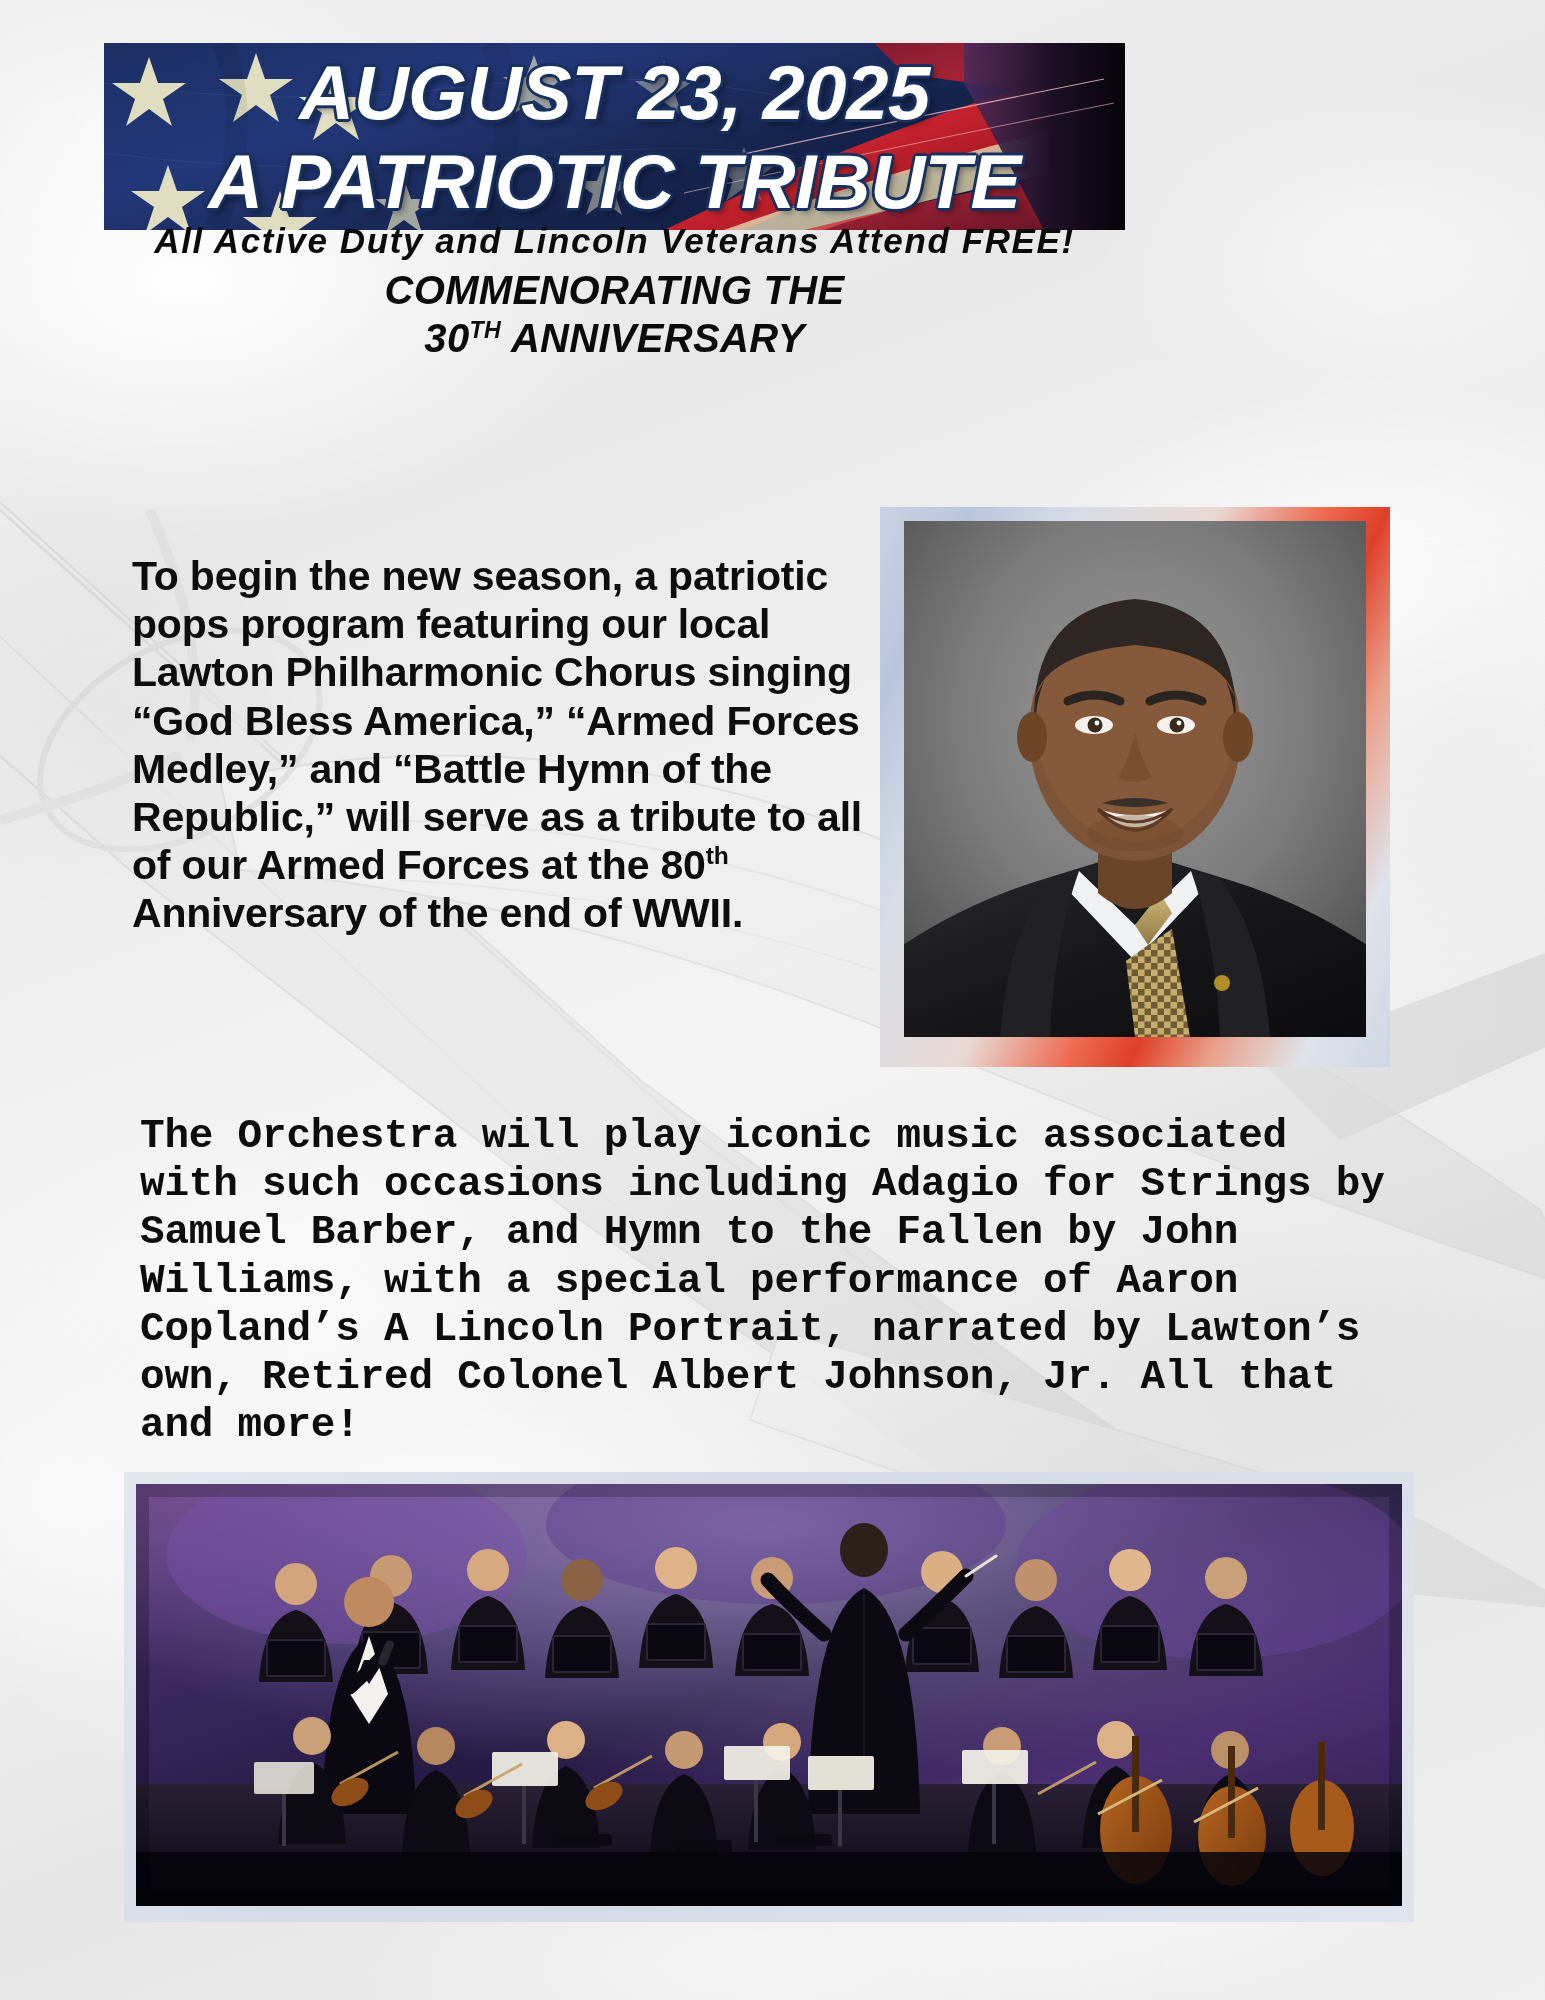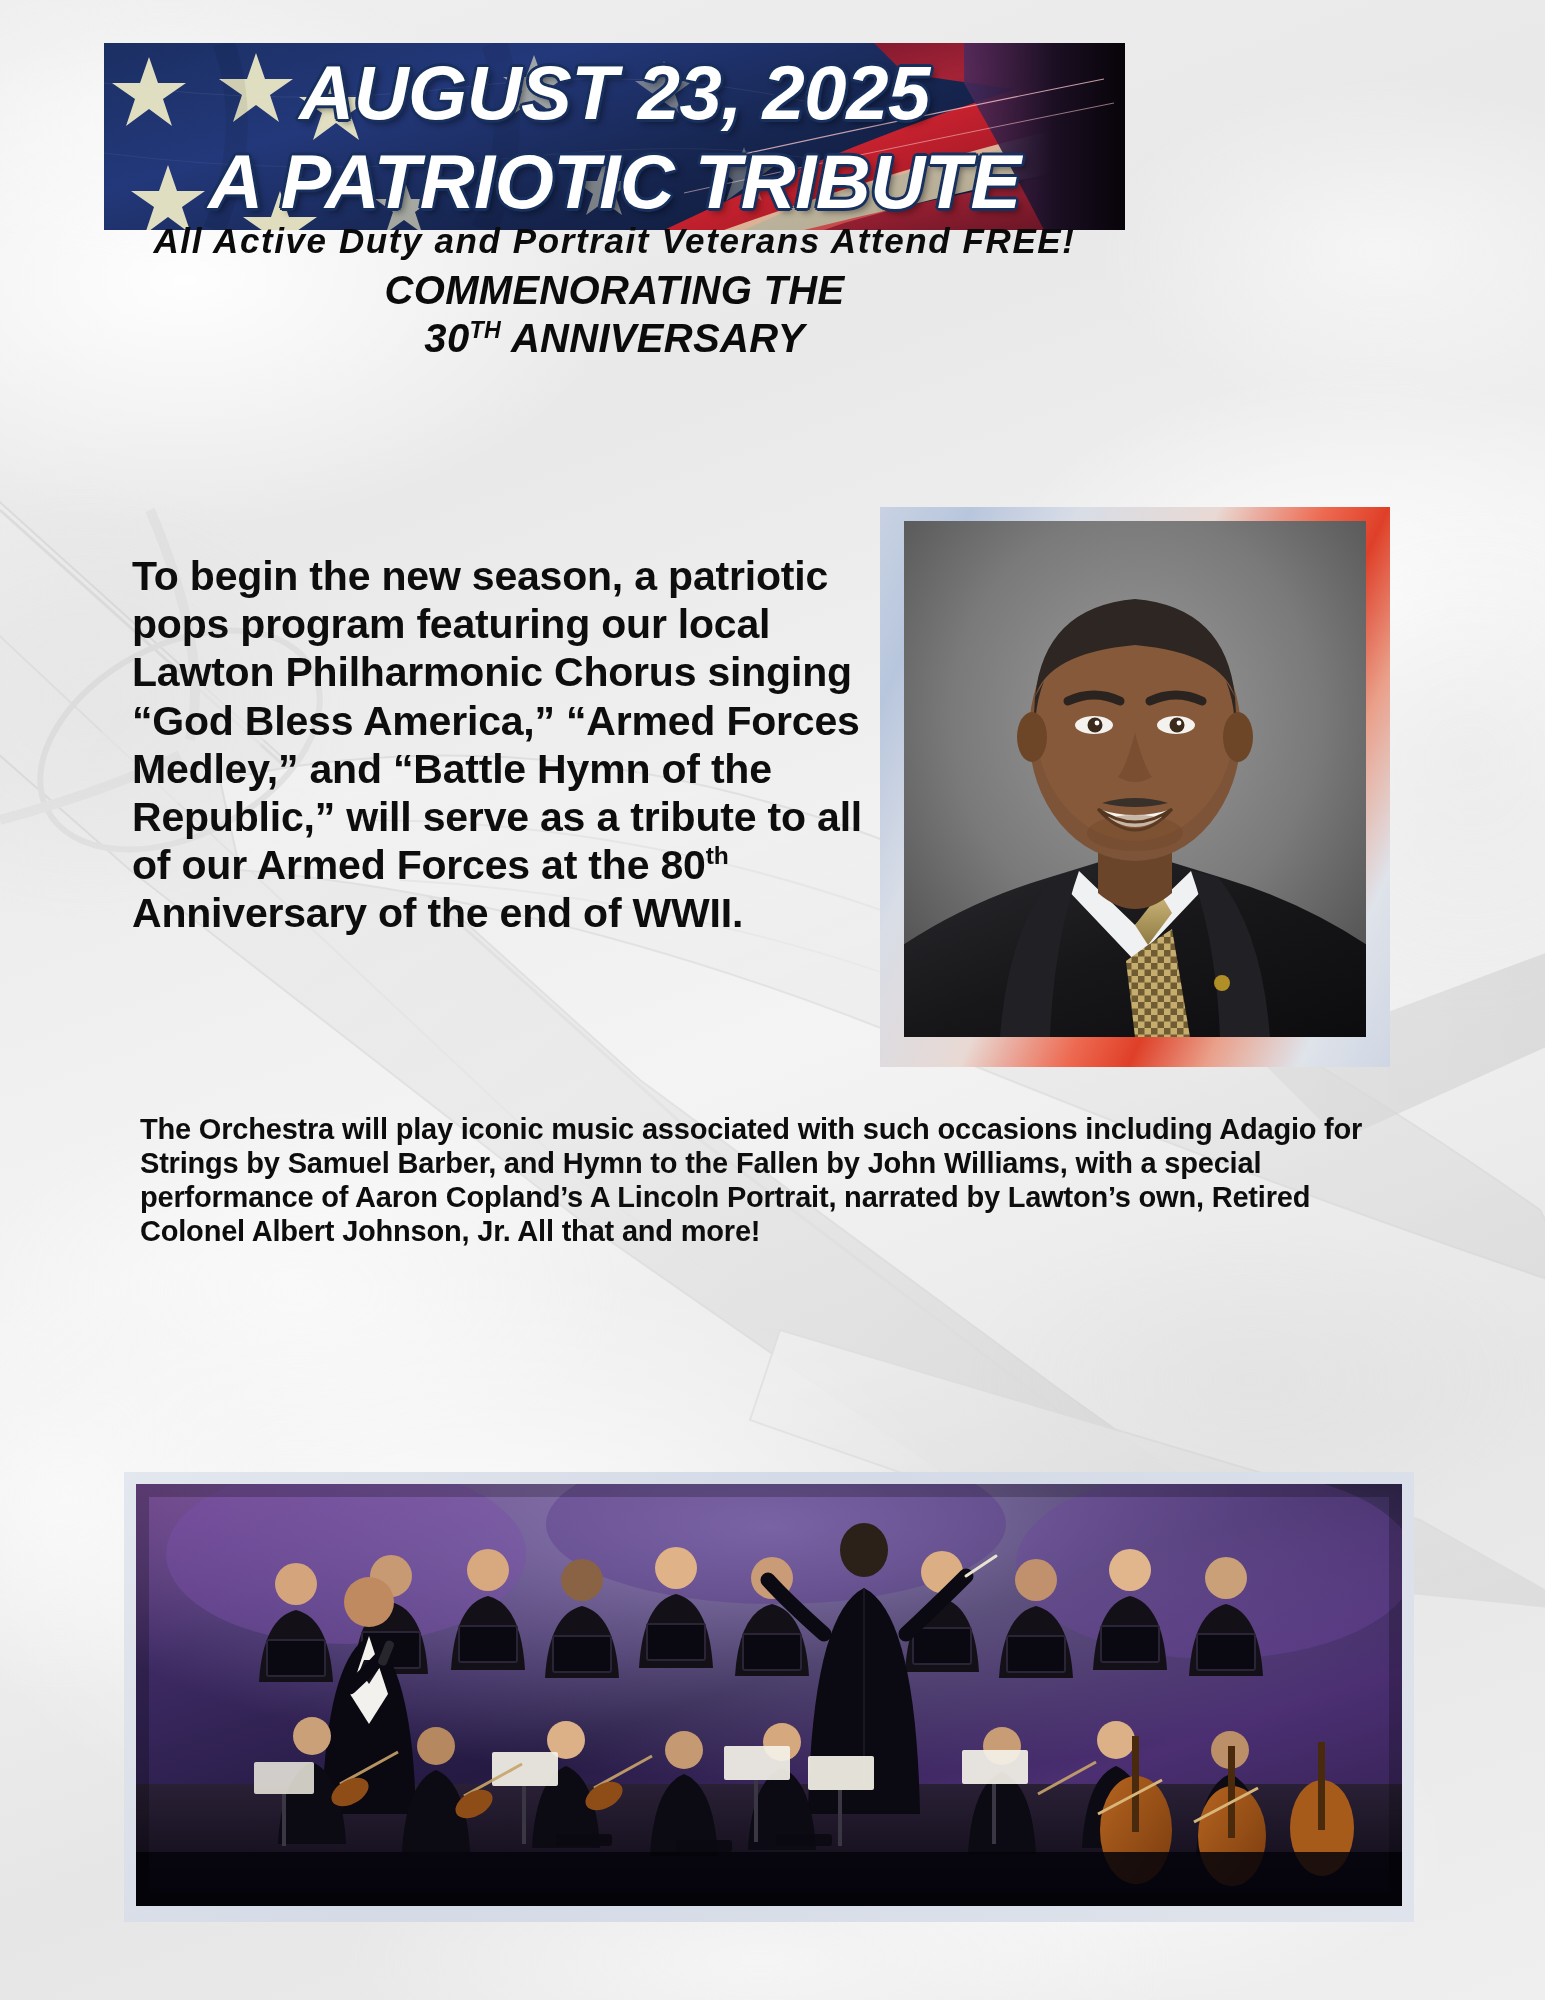--- a/index.html
+++ b/index.html
@@ -137,23 +137,23 @@
     font-size: 0.6em;
     vertical-align: super;
     line-height: 0;
   }
 
   .body-wide {
     position: absolute;
     left: 140px;
     top: 1112px;
     width: 1245px;
-    font-family: Liberation Sans, sans-serif;
+    font-family: Liberation Mono, monospace;
     font-weight: bold;
-    font-size: 29px;
+    font-size: 41px;
     line-height: 1.175;
     color: #0d0d0d;
     letter-spacing: -0.2px;
   }
 
   
   .portrait {
     position: absolute;
     left: 880px;
     top: 507px;
@@ -334,21 +334,21 @@
       <path d="M 390 0 Q 420 90 380 187" fill="none" stroke="#000000" stroke-width="26" opacity="0.06"></path>
     </svg>
 
     <div class="banner-text">
       <div class="banner-line date">AUGUST 23, 2025</div>
       <div class="banner-line title">A PATRIOTIC TRIBUTE</div>
     </div>
   </div>
 
   <div class="subhead-wrap">
-    <div class="free-line">All Active Duty and Portrait Veterans Attend FREE!</div>
+    <div class="free-line">All Active Duty and Lincoln Veterans Attend FREE!</div>
     <div class="commem">
       <div>COMMENORATING THE</div>
       <div>
         <span>30</span><span class="sup">TH</span><span> ANNIVERSARY</span>
       </div>
     </div>
   </div>
 
   <div class="body-col"><span>To begin the new season, a patriotic pops program featuring our local Lawton Philharmonic Chorus singing “God Bless America,”  “Armed Forces Medley,” and “Battle Hymn of the Republic,” will serve as a tribute  to all of our Armed Forces at the 80</span><span class="sup">th</span><span> Anniversary of the end of WWII.</span></div>
 

